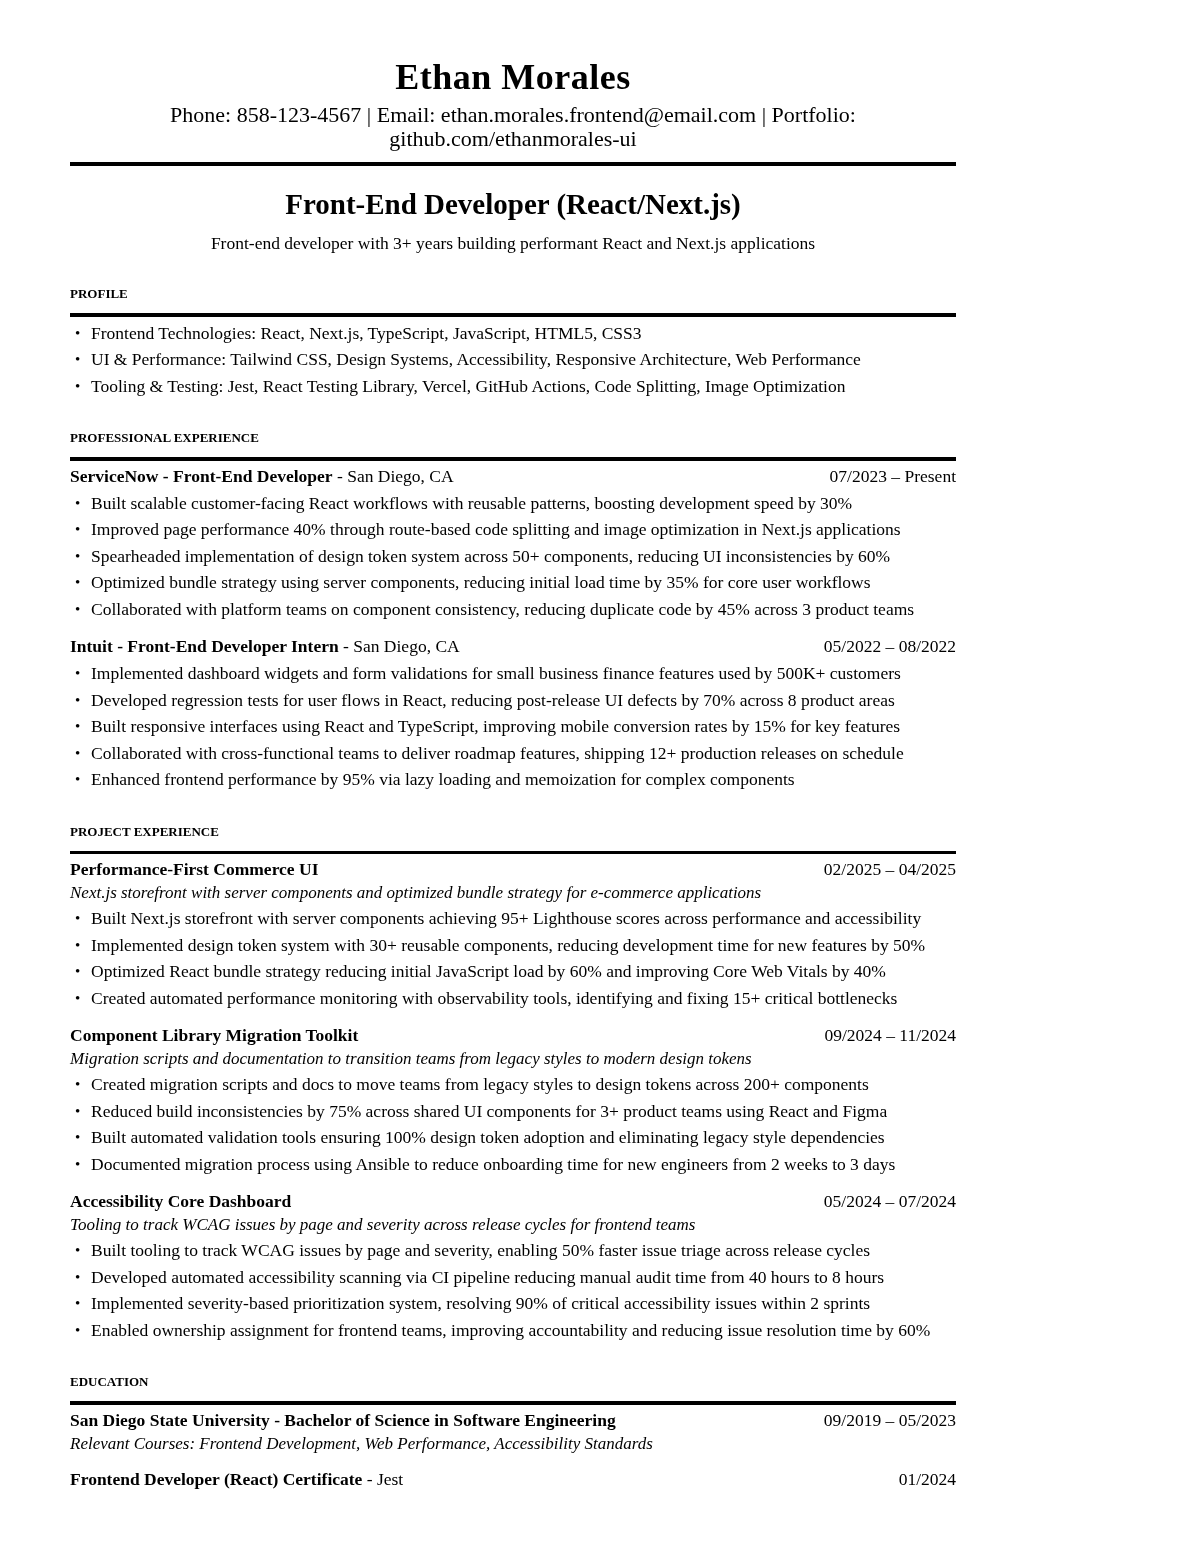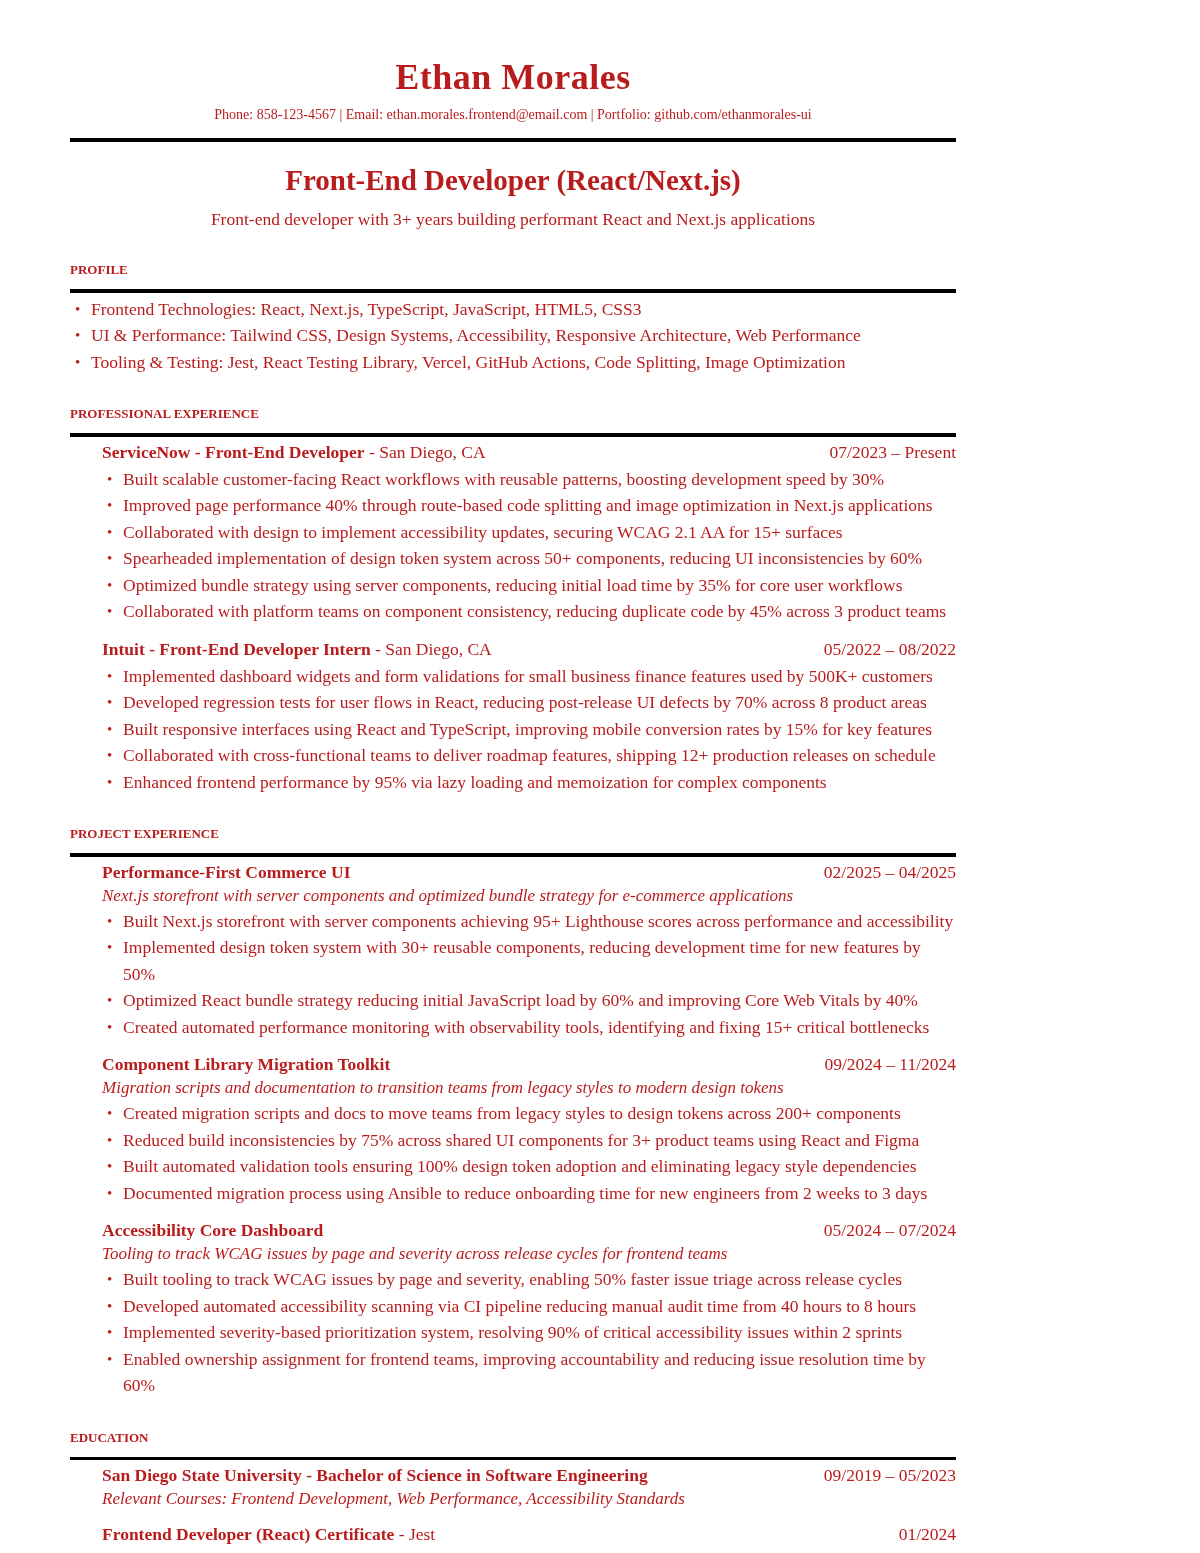--- a/index.html
+++ b/index.html
@@ -1,36 +1,36 @@
 <!DOCTYPE html>
 <html><head>
 <meta charset="utf-8">
 <style>
   * { box-sizing: border-box; }
   html, body { margin: 0; padding: 0; background: #ffffff; }
   .page {
     width: 1028px;
     height: 1553px;
     background: #ffffff;
-    color: #b91c1c;
+    color: #000000;
     font-family: "Liberation Serif", serif;
     padding: 56px 72px 20px 70px;
     overflow: hidden;
   }
   
   .name {
     text-align: center;
     font-size: 36px;
     font-weight: bold;
     line-height: 42px;
     letter-spacing: 0.5px;
   }
   .contact {
     text-align: center;
-    font-size: 14px;
+    font-size: 22px;
     line-height: 24px;
     margin-top: 5px;
   }
   .rule-thick {
     height: 4px;
     background: #000000;
     margin-top: 11px;
   }
   .role-title {
     text-align: center;
@@ -52,21 +52,21 @@
     font-weight: bold;
     line-height: 24px;
   }
   .section-rule {
     height: 3.5px;
     background: #000000;
     margin-top: 7px;
     margin-bottom: 3px;
   }
   
-  .entry { margin-top: 12px; margin-left: 32px; }
+  .entry { margin-top: 12px; }
   .entry.first { margin-top: 2px; }
   .entry-header {
     display: flex;
     justify-content: space-between;
     align-items: baseline;
     font-size: 17.5px;
     line-height: 25px;
   }
   .entry-title .bold { font-weight: bold; }
   .entry-dates { white-space: nowrap; }
@@ -121,21 +121,20 @@
     <div class="section-rule"></div>
 
     <div class="entry first">
       <div class="entry-header">
         <span class="entry-title"><span class="bold">ServiceNow - Front-End Developer</span><span> - San Diego, CA</span></span>
         <span class="entry-dates">07/2023 – Present</span>
       </div>
       <ul class="bullets">
         <li>Built scalable customer-facing React workflows with reusable patterns, boosting development speed by 30%</li>
         <li>Improved page performance 40% through route-based code splitting and image optimization in Next.js applications</li>
-        <li>Collaborated with design to implement accessibility updates, securing WCAG 2.1 AA for 15+ surfaces</li>
         <li>Spearheaded implementation of design token system across 50+ components, reducing UI inconsistencies by 60%</li>
         <li>Optimized bundle strategy using server components, reducing initial load time by 35% for core user workflows</li>
         <li>Collaborated with platform teams on component consistency, reducing duplicate code by 45% across 3 product teams</li>
       </ul>
     </div>
 
     <div class="entry">
       <div class="entry-header">
         <span class="entry-title"><span class="bold">Intuit - Front-End Developer Intern</span><span> - San Diego, CA</span></span>
         <span class="entry-dates">05/2022 – 08/2022</span>

